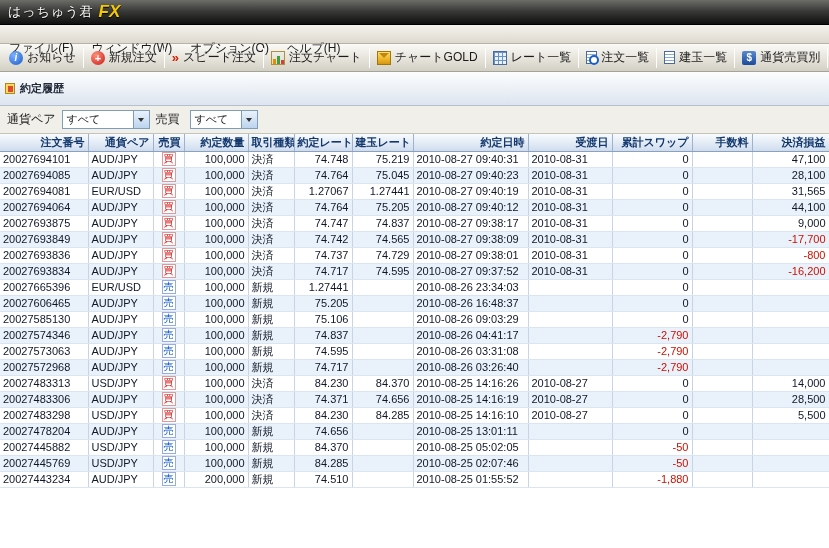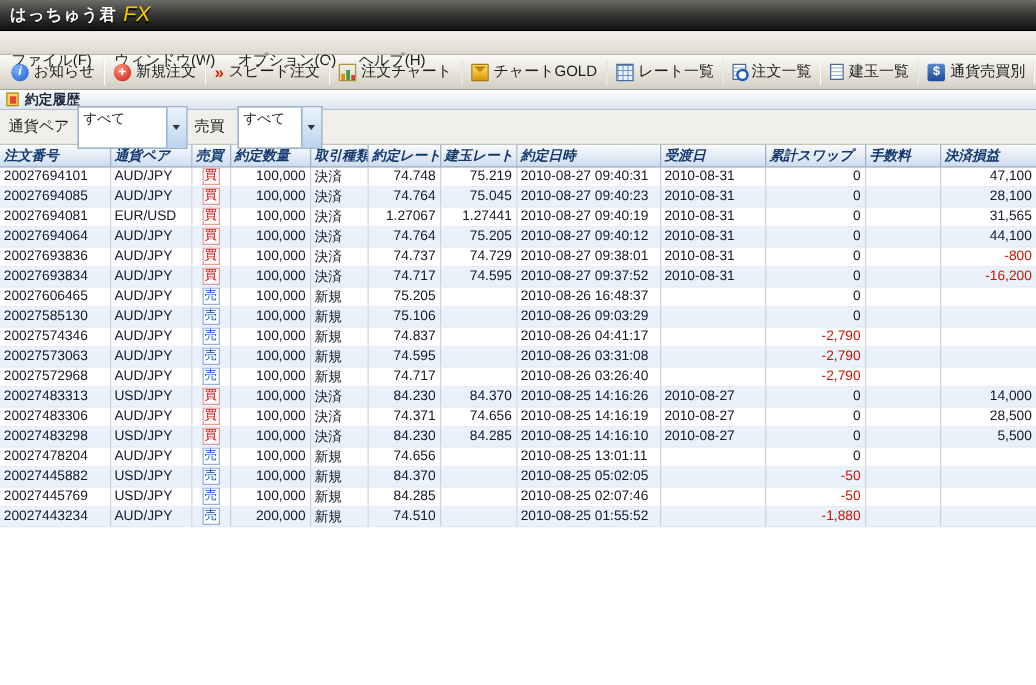--- a/index.html
+++ b/index.html
@@ -13,23 +13,23 @@
     position: relative;
   }
 
   
   .titlebar {
     height: 25px;
     background: linear-gradient(180deg, #6c6c68 0%, #3a3a38 45%, #101010 100%);
     display: flex; align-items: center; padding: 0 8px;
     border-bottom: 1px solid #000;
   }
-  .app-name { color: #fff; font-weight: bold; font-size: 13px; letter-spacing: 1px;
+  .app-name { color: #fff; font-weight: normal; font-size: 13px; letter-spacing: 1px;
     text-shadow: 0 1px 1px #000; }
-  .app-fx { color: #f6c800; font-weight: normal; font-style: italic; font-size: 17px;
+  .app-fx { color: #f6c800; font-weight: bold; font-style: italic; font-size: 17px;
     margin-left: 5px; text-shadow: 0 1px 1px #000; }
 
   
   .menubar {
     height: 19px;
     background: linear-gradient(180deg, #f5f3ed 0%, #ddd9cf 100%);
     border-bottom: 1px solid #b6b3a8;
     display: flex; align-items: center; font-size: 12px;
   }
   .menu-item { padding: 0 9px; height: 100%; display: flex; align-items: center; cursor: default; margin-top: 28px; }
@@ -60,55 +60,55 @@
     background-size: 4px 4px; }
   .ic-doc { width: 11px; height: 13px; background-color: #fff; border: 1px solid #4a6a9a;
     background-image: linear-gradient(#88aad4 1px, transparent 1px);
     background-size: 100% 3px; background-position: 0 2px; }
   .ic-doc.circ::after { content: ""; position: absolute; right: -3px; bottom: -2px; width: 6px; height: 6px;
     border: 2px solid #1a5cc8; border-radius: 50%; background: #fff; }
   .ic-dollar { background: linear-gradient(180deg, #5a8ad0, #1a4a9a); border-radius: 2px; color: #fff; font-size: 10px; font-weight: bold; }
 
   
   .panel-header {
-    height: 16px;
+    height: 34px;
     background: linear-gradient(180deg, #fcfdfe 0%, #dde5ef 100%);
     border-bottom: 1px solid #b4c0d0;
     display: flex; align-items: center; gap: 5px; padding: 0 5px;
     font-size: 11px; font-weight: bold; color: #222a3a;
   }
   .pin-icon { width: 10px; height: 11px; background: #ffd860; border: 1px solid #b08820; position: relative; flex: 0 0 auto; }
   .pin-icon::after { content: ""; position: absolute; left: 2px; top: 2px; width: 5px; height: 6px; background: #e04830; }
 
   
   .filterbar {
     height: 28px;
     background: #f1efe9;
     border-bottom: 1px solid #c6c3b8;
     display: flex; align-items: center; gap: 6px; padding: 0 7px;
     font-size: 12px;
   }
   .filter-label { flex: 0 0 auto; }
-  .combo { display: flex; align-items: stretch; height: 34px; border: 1px solid #7f9db9; background: #fff; cursor: default; }
+  .combo { display: flex; align-items: stretch; height: 19px; border: 1px solid #7f9db9; background: #fff; cursor: default; }
   .combo-pair { width: 88px; }
   .combo-side { width: 68px; margin-left: 4px; }
   .combo-value { flex: 1; padding: 1px 4px 0 4px; font-size: 11px; overflow: hidden; }
   .combo-btn { width: 16px; background: linear-gradient(180deg, #eaf2fc 0%, #bcd4ee 100%);
     border-left: 1px solid #7f9db9; display: flex; align-items: center; justify-content: center; }
   .arrow-down { width: 0; height: 0; border-left: 3px solid transparent; border-right: 3px solid transparent; border-top: 4px solid #333; }
 
   
   .grid { width: 829px; overflow: hidden; }
   table { border-collapse: collapse; table-layout: fixed; width: 829px; font-size: 11px; }
   thead th {
     height: 17px;
     background: linear-gradient(180deg, #f8fbfe 0%, #e2eaf5 55%, #cfdcee 100%);
     border-right: 1px solid #9db2cc; border-bottom: 1px solid #8aa2c0;
-    color: #12386e; font-weight: bold; text-align: left;
-    padding: 0 3px; overflow: hidden; white-space: nowrap; cursor: default; font-style: italic;
+    color: #12386e; font-weight: bold; text-align: right;
+    padding: 0 3px; overflow: hidden; white-space: nowrap; cursor: default;
   }
   tbody td {
     height: 16px; padding: 0 3px;
     border-right: 1px solid #c6d4e6; border-bottom: 1px solid #dbe5f1;
     white-space: nowrap; overflow: hidden; color: #101828;
   }
   tbody tr:nth-child(even) td { background: #e9f1fa; }
   .al { text-align: left; } .ac { text-align: center; } .ar { text-align: right; }
   .neg { color: #cc1100; }
   .badge { display: inline-block; min-width: 13px; padding: 0 1px; border: 1px solid; font-size: 10px;
@@ -285,20 +285,48 @@
           <td class="al">決済</td>
           <td class="ar">74.764</td>
           <td class="ar">75.205</td>
           <td class="al">2010-08-27 09:40:12</td>
           <td class="al">2010-08-31</td>
           <td class="ar">0</td>
           <td class="ar"></td>
           <td class="ar">44,100</td>
         </tr>
         <tr>
+          <td class="al">20027693875</td>
+          <td class="al">AUD/JPY</td>
+          <td class="ac"><span class="badge buy">買</span></td>
+          <td class="ar">100,000</td>
+          <td class="al">決済</td>
+          <td class="ar">74.747</td>
+          <td class="ar">74.837</td>
+          <td class="al">2010-08-27 09:38:17</td>
+          <td class="al">2010-08-31</td>
+          <td class="ar">0</td>
+          <td class="ar"></td>
+          <td class="ar">9,000</td>
+        </tr>
+        <tr>
+          <td class="al">20027693849</td>
+          <td class="al">AUD/JPY</td>
+          <td class="ac"><span class="badge buy">買</span></td>
+          <td class="ar">100,000</td>
+          <td class="al">決済</td>
+          <td class="ar">74.742</td>
+          <td class="ar">74.565</td>
+          <td class="al">2010-08-27 09:38:09</td>
+          <td class="al">2010-08-31</td>
+          <td class="ar">0</td>
+          <td class="ar"></td>
+          <td class="ar neg">-17,700</td>
+        </tr>
+        <tr>
           <td class="al">20027693836</td>
           <td class="al">AUD/JPY</td>
           <td class="ac"><span class="badge buy">買</span></td>
           <td class="ar">100,000</td>
           <td class="al">決済</td>
           <td class="ar">74.737</td>
           <td class="ar">74.729</td>
           <td class="al">2010-08-27 09:38:01</td>
           <td class="al">2010-08-31</td>
           <td class="ar">0</td>
@@ -311,20 +339,34 @@
           <td class="ac"><span class="badge buy">買</span></td>
           <td class="ar">100,000</td>
           <td class="al">決済</td>
           <td class="ar">74.717</td>
           <td class="ar">74.595</td>
           <td class="al">2010-08-27 09:37:52</td>
           <td class="al">2010-08-31</td>
           <td class="ar">0</td>
           <td class="ar"></td>
           <td class="ar neg">-16,200</td>
+        </tr>
+        <tr>
+          <td class="al">20027665396</td>
+          <td class="al">EUR/USD</td>
+          <td class="ac"><span class="badge sell">売</span></td>
+          <td class="ar">100,000</td>
+          <td class="al">新規</td>
+          <td class="ar">1.27441</td>
+          <td class="ar"></td>
+          <td class="al">2010-08-26 23:34:03</td>
+          <td class="al"></td>
+          <td class="ar">0</td>
+          <td class="ar"></td>
+          <td class="ar"></td>
         </tr>
         <tr>
           <td class="al">20027606465</td>
           <td class="al">AUD/JPY</td>
           <td class="ac"><span class="badge sell">売</span></td>
           <td class="ar">100,000</td>
           <td class="al">新規</td>
           <td class="ar">75.205</td>
           <td class="ar"></td>
           <td class="al">2010-08-26 16:48:37</td>

